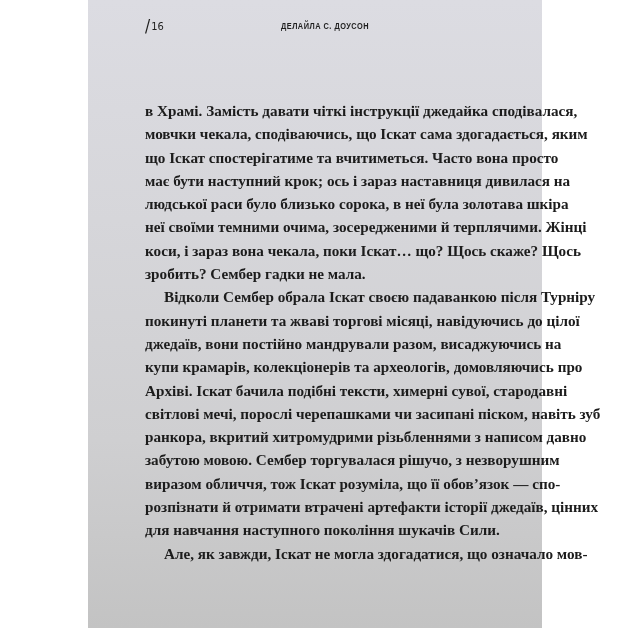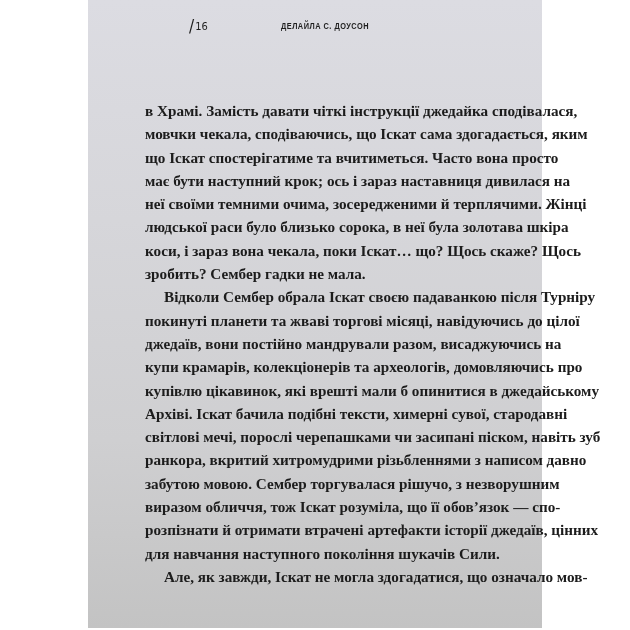--- a/index.html
+++ b/index.html
@@ -9,21 +9,21 @@
   .page {
     position: absolute; left: 88px; top: 0; width: 454px; height: 628px;
     background: linear-gradient(180deg, #dcdce2 0%, #d6d6da 35%, #cfcfd1 70%, #c3c3c3 100%);
   }
   .running-head {
     position: absolute; top: 16px; left: 57px; right: 37px; height: 20px;
   }
   .page-num {
     position: absolute; left: 0; top: 0;
     font-family: "DejaVu Sans Condensed", "DejaVu Sans", sans-serif;
-    font-size: 11px; color: #1e1e1e; line-height: 20px; margin-left: 44px;
+    font-size: 11px; color: #1e1e1e; line-height: 20px;
   }
   .page-num .slash { font-size: 17px; font-weight: 300; vertical-align: -2px; margin-right: 1px; }
   .author {
     position: absolute; left: 0; right: 0; top: 0; text-align: center;
     font-family: "Liberation Sans", sans-serif; font-weight: bold;
     font-size: 9px; letter-spacing: 0.6px; color: #1e1e1e; line-height: 20px;
     transform: scaleX(0.82);
   }
   .text {
     position: absolute; left: 57px; top: 99px; width: 361px;
@@ -41,29 +41,28 @@
   <div class="running-head">
     <div class="page-num"><span class="slash">/</span><span>16</span></div>
     <div class="author">ДЕЛАЙЛА С. ДОУСОН</div>
   </div>
 
   <div class="text" id="body-text">
       <span class="line">в Храмі. Замість давати чіткі інструкції джедайка сподівалася,</span>
       <span class="line">мовчки чекала, сподіваючись, що Іскат сама здогадається, яким</span>
       <span class="line">що Іскат спостерігатиме та вчитиметься. Часто вона просто</span>
       <span class="line">має бути наступний крок; ось і зараз наставниця дивилася на</span>
+      <span class="line">людської раси було близько сорока, в неї була золотава шкіра</span>
       <span class="line">неї своїми темними очима, зосередженими й терплячими. Жінці</span>
-      <span class="line">людської раси було близько сорока, в неї була золотава шкіра</span>
       <span class="line">коси, і зараз вона чекала, поки Іскат… що? Щось скаже? Щось</span>
       <span class="line last">зробить? Сембер гадки не мала.</span>
       <span class="line indent">Відколи Сембер обрала Іскат своєю падаванкою після Турніру</span>
       <span class="line">покинуті планети та жваві торгові місяці, навідуючись до цілої</span>
       <span class="line">джедаїв, вони постійно мандрували разом, висаджуючись на</span>
       <span class="line">купи крамарів, колекціонерів та археологів, домовляючись про</span>
-      <span class="line">купівлю цікавинок, які врешті мали б опинитися в джедайському</span>
       <span class="line">Архіві. Іскат бачила подібні тексти, химерні сувої, стародавні</span>
       <span class="line">світлові мечі, порослі черепашками чи засипані піском, навіть зуб</span>
       <span class="line">ранкора, вкритий хитромудрими різьбленнями з написом давно</span>
       <span class="line">забутою мовою. Сембер торгувалася рішучо, з незворушним</span>
       <span class="line">виразом обличчя, тож Іскат розуміла, що її обов’язок — спо-</span>
       <span class="line">розпізнати й отримати втрачені артефакти історії джедаїв, цінних</span>
       <span class="line last">для навчання наступного покоління шукачів Сили.</span>
       <span class="line indent">Але, як завжди, Іскат не могла здогадатися, що означало мов-</span>
     </div>
 </div>

